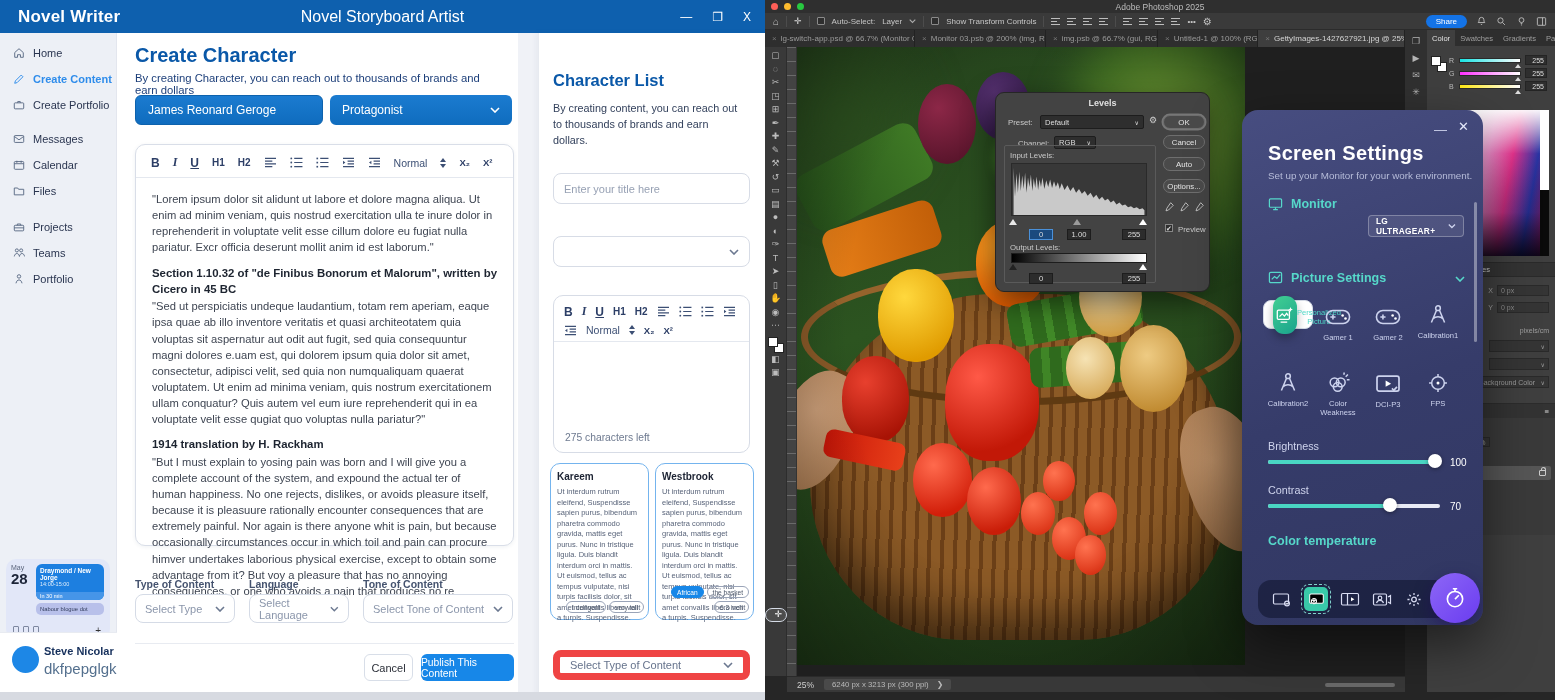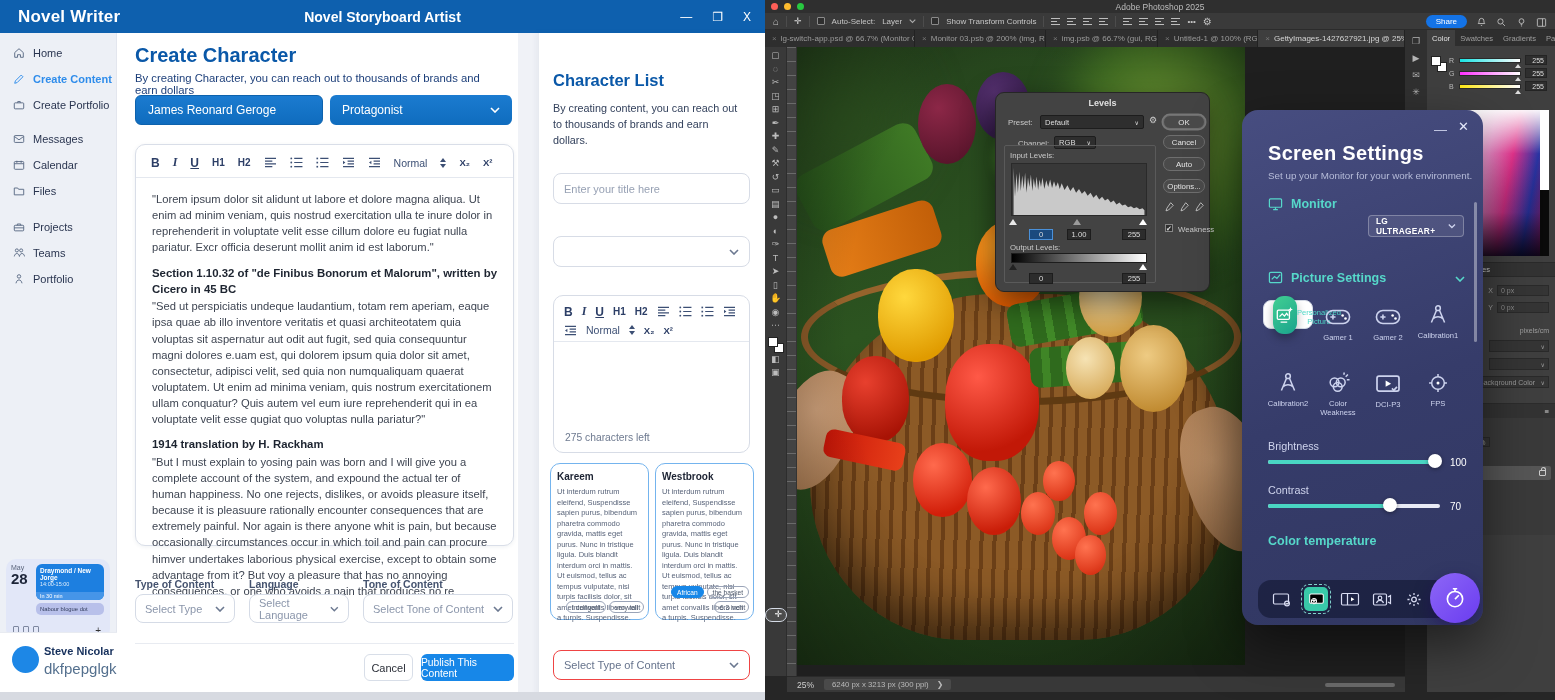--- a/index.html
+++ b/index.html
@@ -4,21 +4,21 @@
 <style>
 *{box-sizing:border-box;margin:0;padding:0}
 html,body{background:#1a1a1a}
 .stage{position:relative;width:1555px;height:700px;overflow:hidden;font-family:"Liberation Sans",sans-serif;background:#222}
 .a{position:absolute}
 svg{display:block}
 
 .nw{position:absolute;left:0;top:0;width:765px;height:700px;background:#fff;overflow:hidden}
 .nw-tb{position:absolute;left:0;top:0;right:0;height:33px;background:#0e60ae;color:#fff;display:flex;align-items:center}
 .nw-app{margin-left:18px;font-size:17px;font-weight:bold;letter-spacing:.2px}
-.nw-doc{position:absolute;left:50%;transform:translateX(-50%);font-size:14px;font-weight:700}
+.nw-doc{position:absolute;left:50%;transform:translateX(-50%);font-size:16px;font-weight:400}
 .nw-ctl{position:absolute;right:14px;top:0;height:33px;display:flex;align-items:center;gap:20px;font-size:12px}
 .nw-ctl span{cursor:default}
 .nw-bottom{position:absolute;left:0;bottom:0;height:8px;right:0;background:#d7dae1}
 
 .nw-side{position:absolute;left:0;top:33px;width:117px;bottom:0;background:#edf0f6;border-right:1px solid #e3e6ee}
 .sd-item{display:flex;align-items:center;gap:8px;height:26px;padding-left:13px;font-size:11px;color:#2a3550;cursor:pointer}
 .sd-item svg{width:12px;height:12px;stroke:#5b6b85;fill:none;stroke-width:1.1;flex:none}
 .sd-item.active{color:#2e8ceb;font-weight:bold}
 .sd-item.active svg{stroke:#2e8ceb}
 .sd-g1{margin-top:7px}.sd-g2{margin-top:8px}.sd-g3{margin-top:10px}
@@ -77,33 +77,33 @@
 .cl-ed .tb-row{gap:9px;padding:8px 10px 5px;border-bottom:none}
 .cl-ed .row2{padding-top:0;border-bottom:1px solid #e4e8ef}
 .cl-ph{padding:10px 11px;font-size:11px;color:#97a1b4}
 .cl-count{position:absolute;left:11px;bottom:9px;font-size:10.3px;color:#6e7a90}
 .card{position:absolute;top:430px;width:99px;height:157px;border:1.4px solid #74b4ee;border-radius:10px;background:#fff;padding:7px 6px}
 .card-name{font-size:10px;font-weight:bold;color:#1c2333;margin-bottom:5px}
 .card-body{font-size:7.5px;line-height:1.4;color:#59647a}
 .card-tags{position:absolute;left:4px;right:4px;bottom:6px;display:flex;justify-content:flex-end;gap:3px;flex-wrap:wrap}
 .pill{border:1px solid #9aa4b8;border-radius:8px;padding:1.5px 5px;font-size:6.6px;color:#4a5568;white-space:nowrap}
 .pill.filled{background:#1787e8;border-color:#1787e8;color:#fff}
-.cl-bsel{position:absolute;left:14px;top:617px;width:197px;height:30px;border:1px solid #ef4444;border-radius:8px;display:flex;align-items:center;justify-content:space-between;padding:0 10px;font-size:11px;color:#66738c;cursor:pointer}
+.cl-bsel{position:absolute;left:14px;top:617px;width:197px;height:30px;border:7px solid #ef4444;border-radius:8px;display:flex;align-items:center;justify-content:space-between;padding:0 10px;font-size:11px;color:#66738c;cursor:pointer}
 .chev{width:10px;height:6px;stroke:#6b7890;stroke-width:1.6;fill:none}
 .chev.w{stroke:#fff}
 
 .ps{position:absolute;left:765px;top:0;width:790px;height:700px;background:#262626;overflow:hidden}
 .ps-mac{position:absolute;left:0;top:0;right:0;height:13px;background:#2f2f2f;display:flex;align-items:center}
 .dot{width:7px;height:7px;border-radius:50%;margin-left:6px}
 .ps-title{position:absolute;left:50%;transform:translateX(-50%);font-size:8.5px;color:#bdbdbd}
 .ps-opts{position:absolute;left:0;top:13px;right:0;height:17px;background:#3a3a3a;border-bottom:1px solid #2b2b2b;display:flex;align-items:center;gap:7px;padding:0 8px;color:#c6c6c6;font-size:8px}
 .ps-opts .sep{width:1px;height:11px;background:#4c4c4c}
 .cb{width:8px;height:8px;border:1px solid #8a8a8a;border-radius:1px;background:#2e2e2e}
 .mi{width:9px;height:9px;background:linear-gradient(#bdbdbd,#bdbdbd) 0 1px/9px 1.4px no-repeat,linear-gradient(#bdbdbd,#bdbdbd) 0 4px/6px 1.4px no-repeat,linear-gradient(#bdbdbd,#bdbdbd) 0 7px/9px 1.4px no-repeat}
-.ps-opts-right{position:absolute;right:8px;display:flex;align-items:flex-end;gap:9px}
+.ps-opts-right{position:absolute;right:8px;display:flex;align-items:center;gap:9px}
 .share{background:#1473e6;color:#fff;border-radius:9px;height:13px;padding:0 10px;font-size:8px;display:flex;align-items:center}
 .oi{stroke:#c9c9c9;fill:none;stroke-width:1.2;width:11px;height:11px}
 .ps-tabs{position:absolute;left:0;top:30px;right:150px;height:17px;background:#262626;display:flex}
 .ptab{display:flex;align-items:center;gap:4px;padding:0 7px;background:#2e2e2e;border-right:1px solid #222;font-size:8px;color:#9b9b9b;white-space:nowrap;overflow:hidden;cursor:pointer}
 .ptab .x{color:#777;font-size:8px}
 .ptab.active{background:#3e3e3e;color:#d6d6d6}
 .ps-tools{position:absolute;left:0;top:47px;width:22px;bottom:24px;background:#393939;border-right:1px solid #2d2d2d;display:flex;flex-direction:column;align-items:center;padding-top:2px}
 .tool{width:22px;height:13.5px;font-size:9px;color:#bdbdbd;text-align:center;line-height:13.5px;cursor:pointer}
 .tool.sel{background:#4d4d4d;color:#fff}
 .swatches{position:relative;width:16px;height:16px;margin-top:4px}
@@ -649,21 +649,21 @@
       <svg class="lv-drop a" style="left:167px;top:108px" viewBox="0 0 14 14">
           <path d="M9 2l3 3-5.5 5.5-3 1 1-3z"></path>
         </svg>
       <svg class="lv-drop a" style="left:182px;top:108px" viewBox="0 0 14 14">
           <path d="M9 2l3 3-5.5 5.5-3 1 1-3z"></path>
         </svg>
       <svg class="lv-drop a" style="left:197px;top:108px" viewBox="0 0 14 14">
           <path d="M9 2l3 3-5.5 5.5-3 1 1-3z"></path>
         </svg>
       <span class="lv-cb">✔</span>
-      <div class="lv-lab" style="left:182px;top:132px">Weakness</div>
+      <div class="lv-lab" style="left:182px;top:132px">Preview</div>
     </div>
 
     <div class="ps-rstrip">
       <span>❐</span>
       <span>▶</span>
       <span>✉</span>
       <span>✳</span>
     </div>
 
     <div class="ps-rpan">

